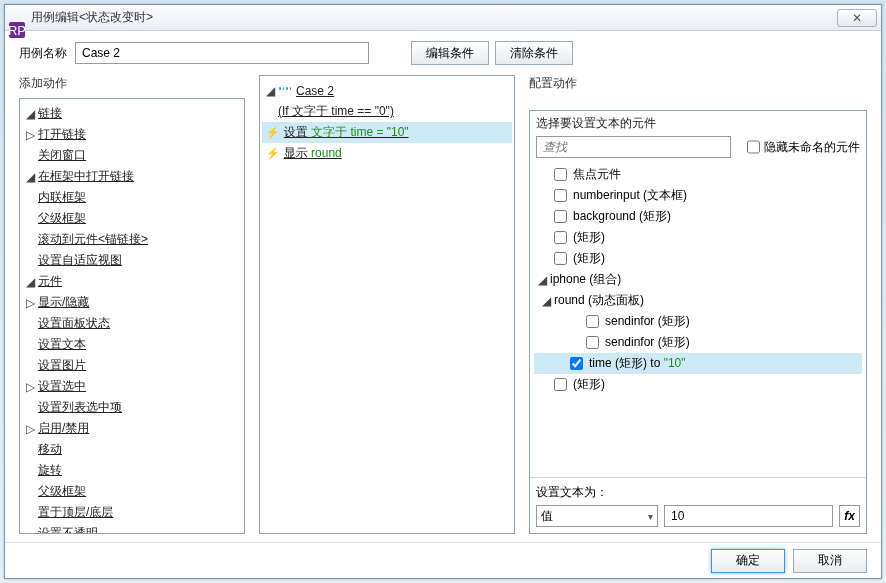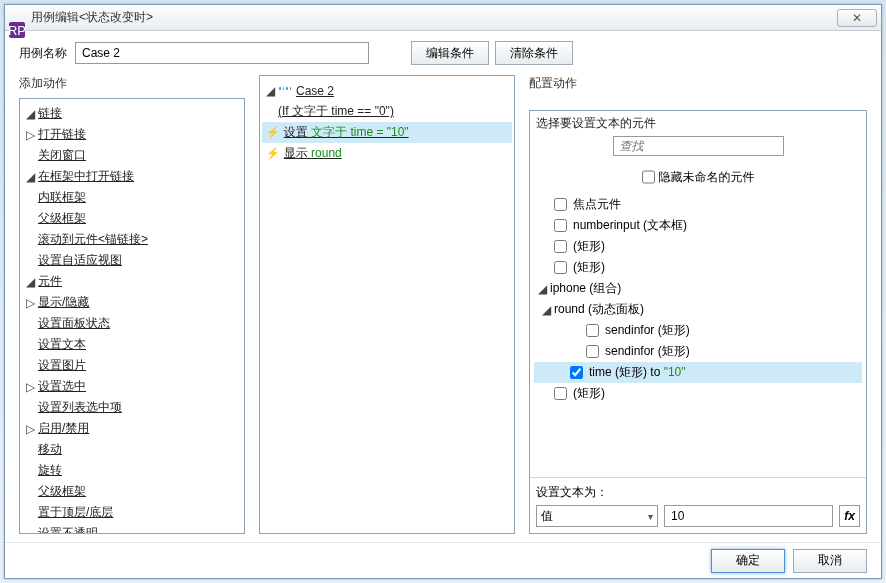--- a/index.html
+++ b/index.html
@@ -29,21 +29,21 @@
 
 .org-case-icon { display: inline-flex; width: 14px; height: 10px; margin-right: 4px; }
 .org-case-icon span { width:3px;height:3px;background:#2aa0d8;margin:1px;border-radius:1px;display:inline-block; }
 .org-case-icon span.g { background:#4cbf3f; }
 .bolt { color:#777; font-size:11px; margin-right:4px; }
 .row-sel { background:#cfeaf7 !important; }
 .grn { color:#1a8c1a; }
 
 .right-inner { display:flex; flex-direction:column; height:100%; }
 .right-title { padding:4px 6px; color:#222; }
-.search-row { display:flex; align-items:center; gap:10px; padding:0 6px 4px 6px;flex-direction:column; }
+.search-row { display:flex; align-items:flex-start; gap:16px; padding:0 6px 4px 6px; }
 .search-row input { flex:1; height:22px; border:1px solid #999; padding:2px 6px; font-style:italic; color:#777; }
 .chk { display:inline-flex; align-items:center; gap:4px; cursor:pointer; }
 .chk input { margin:0; }
 .cfg-tree { flex:1; overflow:auto; padding:2px 4px; }
 .cfg-row { display:flex; align-items:center; height:21px; padding-left:4px; cursor:default; }
 .cfg-row input[type=checkbox] { margin:0 6px 0 0; }
 .cfg-row .caret { width:10px; display:inline-block; color:#444; margin-right:2px; cursor:pointer; }
 .cfg-row .caret.hidden { visibility:hidden; }
 .cfg-row.sel { background:#cfeaf7; }
 .green-q { color:#1a8c1a; }
@@ -221,20 +221,25 @@
                 <span>焦点元件</span>
               </div>
             <div class="cfg-row i1">
                 <span class="caret hidden">▷</span>
                 <input type="checkbox" style="">
                 <span>numberinput (文本框)</span>
               </div>
             <div class="cfg-row i1">
                 <span class="caret hidden">▷</span>
                 <input type="checkbox" style="">
+                <span>background (矩形)</span>
+              </div>
+            <div class="cfg-row i1">
+                <span class="caret hidden">▷</span>
+                <input type="checkbox" style="">
                 <span>(矩形)</span>
               </div>
             <div class="cfg-row i1">
                 <span class="caret hidden">▷</span>
                 <input type="checkbox" style="">
                 <span>(矩形)</span>
               </div>
             <div class="cfg-row">
                 <span class="caret">◢</span>
                 <span>iphone (组合)</span>

